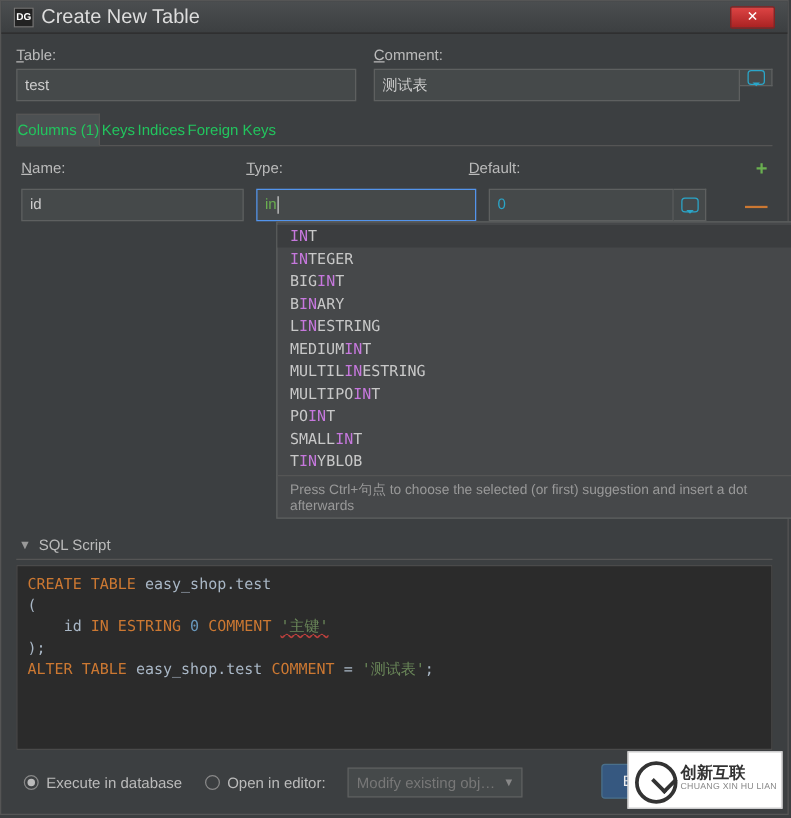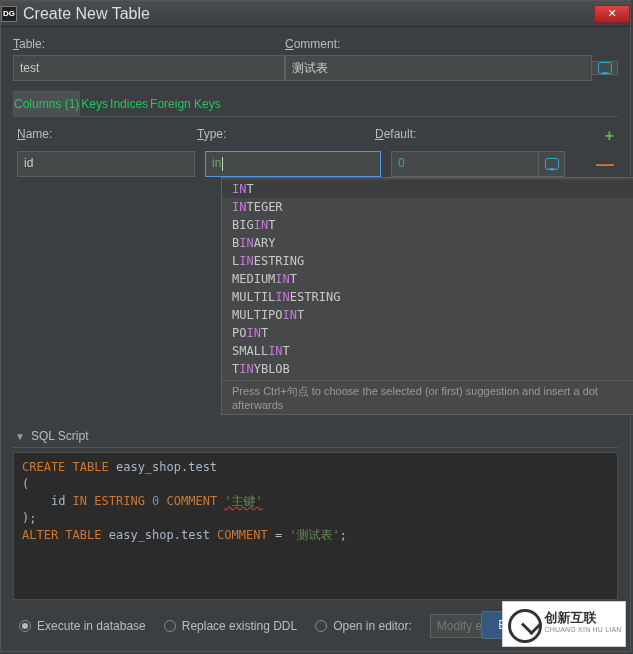--- a/index.html
+++ b/index.html
@@ -1,28 +1,28 @@
 <!DOCTYPE html>
 <html><head>
 <meta charset="utf-8">
 <style>
 * { box-sizing: border-box; margin: 0; padding: 0; }
 body { font-family: "Segoe UI", Tahoma, sans-serif; font-size: 12px; background: #3c3f41; color: #bbbbbb; width: 633px; height: 654px; overflow: hidden; }
 .window { border: 1px solid #555; width: 631px; height: 652px; position: relative; background: #3c3f41; }
-.titlebar { height: 26px; background: linear-gradient(#4b4e50, #3c3f41); display: flex; align-items: center; padding: 0 0; border-bottom: 1px solid #2b2b2b; }
+.titlebar { height: 26px; background: linear-gradient(#4b4e50, #3c3f41); display: flex; align-items: center; padding: 0 10px; border-bottom: 1px solid #2b2b2b; }
 .titlebar .icon { width: 16px; height: 16px; background: #222; color: #fff; font-size: 8px; font-weight: bold; display: flex; align-items: center; justify-content: center; margin-right: 6px; border: 1px solid #777; }
 .titlebar .title { flex: 1; color: #ddd; font-size: 16px; }
 .close-btn { width: 36px; height: 18px; background: linear-gradient(#d44, #a22); border: 1px solid #822; display: flex; align-items: center; justify-content: center; color: #fff; font-size: 11px; border-radius: 2px; }
 .content { padding: 10px 12px; }
-.row { display: flex; margin-bottom: 6px; }
+.row { display: flex; gap: 14px; margin-bottom: 6px; }
 .field-group { display: flex; flex-direction: column; }
 .label { color: #bbb; margin-bottom: 4px; font-size: 12px; }
 .underline { text-decoration: underline; text-decoration-color: #bbb; }
 .text-input { background: #45494a; border: 1px solid #5e6060; color: #ccc; padding: 4px 6px; height: 26px; font-size: 12px; }
-.comment-wrap { display: flex; align-items: center; }
+.comment-wrap { display: flex; align-items: flex-start; }
 .comment-btn { width: 26px; background: #45494a; border: 1px solid #5e6060; border-left: none; display: flex; align-items: center; justify-content: center; }
 .speech-icon { display: inline-block; width: 14px; height: 12px; border: 1.5px solid #2aa6c9; border-radius: 3px; position: relative; }
 .speech-icon::after { content: ""; position: absolute; bottom: -5px; left: 3px; width: 0; height: 0; border: 3px solid transparent; border-top-color: #2aa6c9; }
 .tabs { display: flex; margin-top: 10px; border-bottom: 1px solid #555; }
 .tab { padding: 5px 0; color: #22c55e; border: 1px solid transparent; border-bottom: none; margin-bottom: -1px; }
 .tab.active { background: #4c5052; border: 1px solid #555; border-bottom: 1px solid #4c5052; }
 .cols-area { padding: 10px 0 0 0; position: relative; }
 .cols-header { display: flex; gap: 2px; padding: 0 4px; }
 .cols-header .h { color: #bbb; }
 .cols-row { display: flex; gap: 10px; padding: 6px 4px 0 4px; align-items: center; }
@@ -157,24 +157,20 @@
       </div>
     </div>
 
     <div class="bottom-row">
       <label class="radio-label">
           <span class="radio checked"></span>
           <span>Execute in database</span>
         </label>
       <label class="radio-label">
           <span class="radio"></span>
-          <span>Replace existing DDL</span>
-        </label>
-      <label class="radio-label">
-          <span class="radio"></span>
           <span>Open in editor:</span>
         </label>
       <div class="combo">
           <span>Modify existing obj…</span>
           <span class="dd">▼</span>
         </div>
     </div>
   </div>
 
   <div class="button-row">

